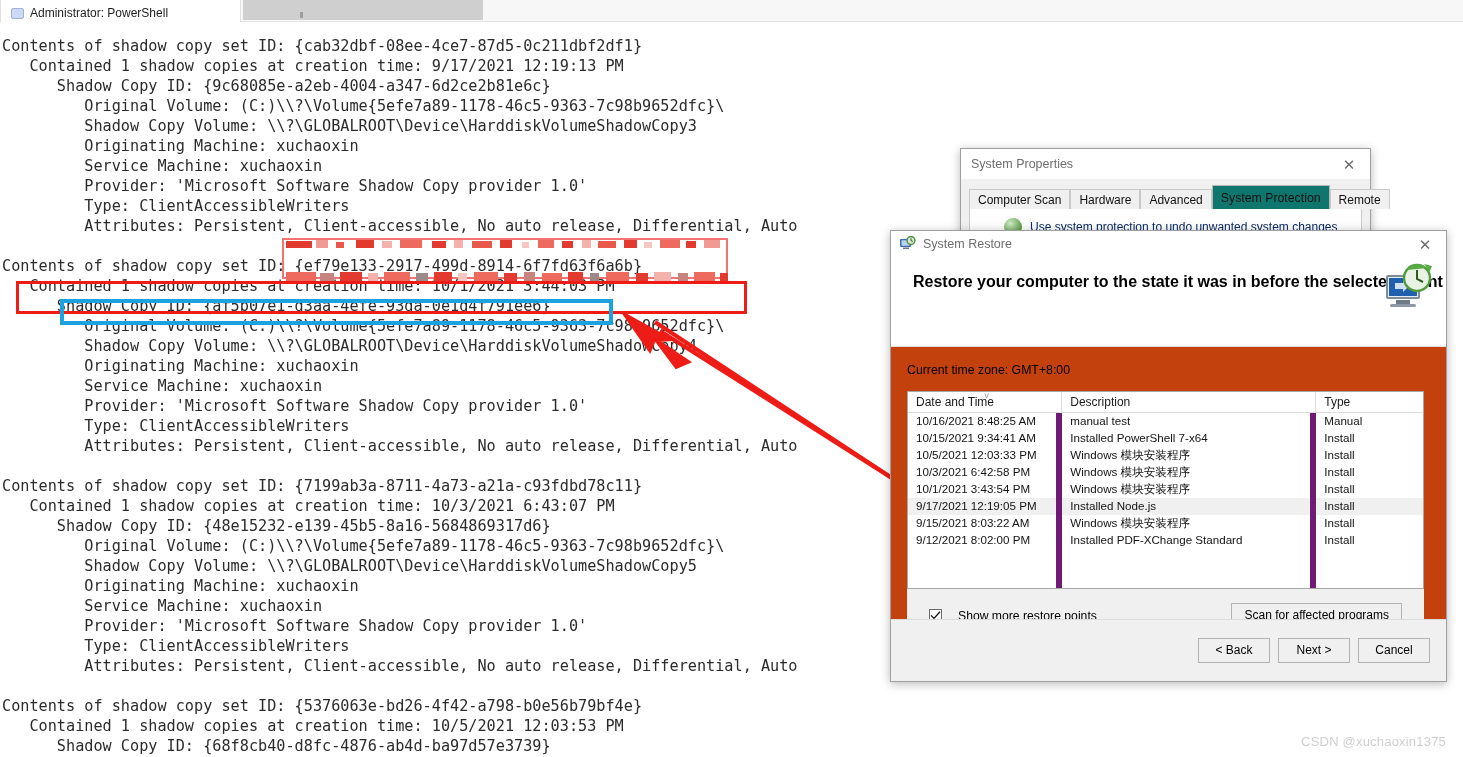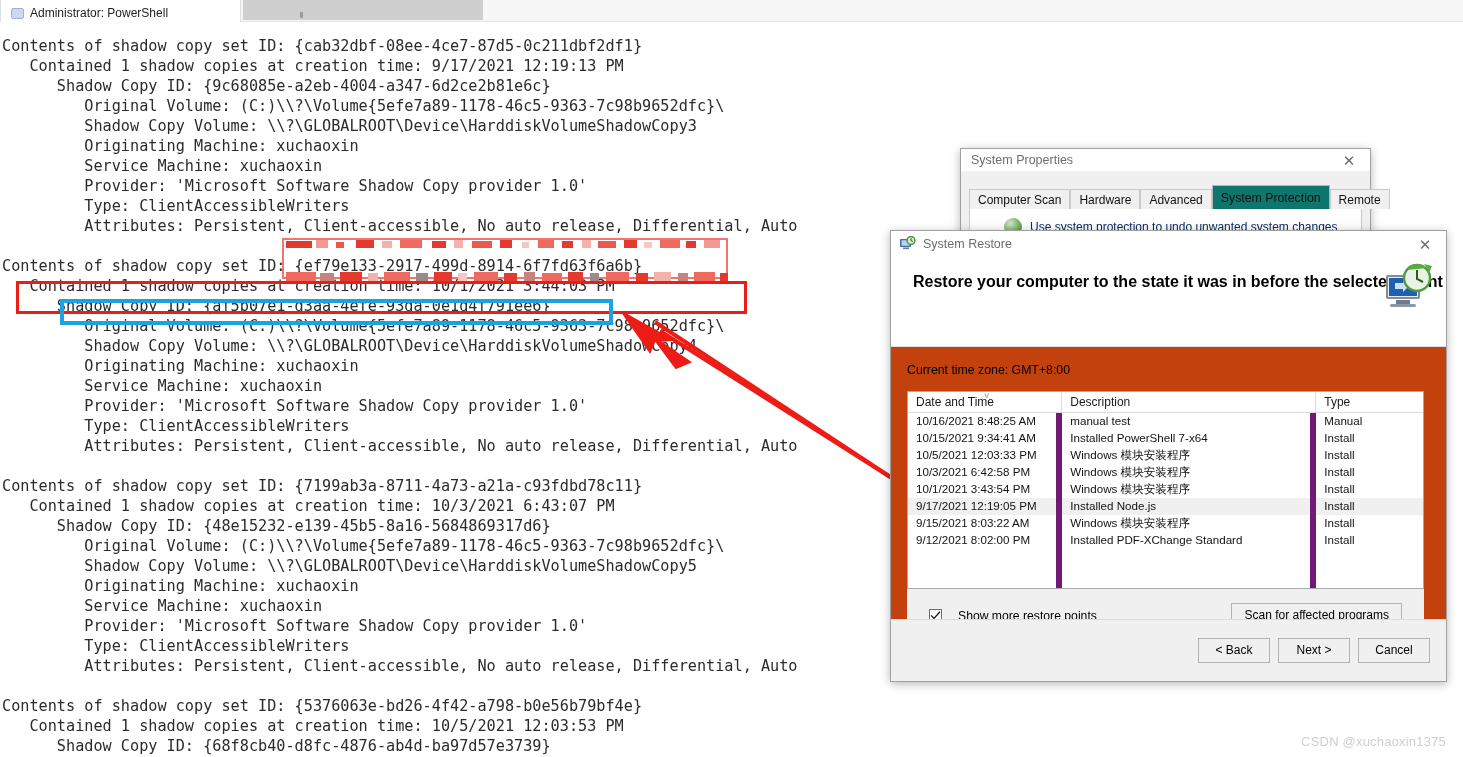--- a/index.html
+++ b/index.html
@@ -82,21 +82,21 @@
   }
   .win-title-text { font-size: 12.5px; color: #6d6d6d; }
   .win-close {
     position: absolute; right: 6px; top: 50%; transform: translateY(-50%);
     width: 30px; height: 24px; display:flex; align-items:center; justify-content:center;
     font-size: 15px; color: #6a6a6a; line-height: 1;
   }
 
   
   #sysprops { left: 960px; top: 148px; width: 411px; height: 120px; background:#f0f0f0; }
-  #sysprops .win-title { height: 22px; background: #ffffff; }
+  #sysprops .win-title { height: 30px; background: #ffffff; }
   .tabstrip {
     position: absolute; left: 8px; top: 38px; right: 8px; height: 22px;
     display: flex; align-items: flex-end; gap: 0;
   }
   .tabitem {
     font-size: 12px; color: #111; padding: 3px 8px 3px 8px; height: 20px;
     background: #f0f0f0; border: 1px solid #c9c9c9; border-bottom: none;
     white-space: nowrap; line-height: 14px;
   }
   .tabitem.active {

